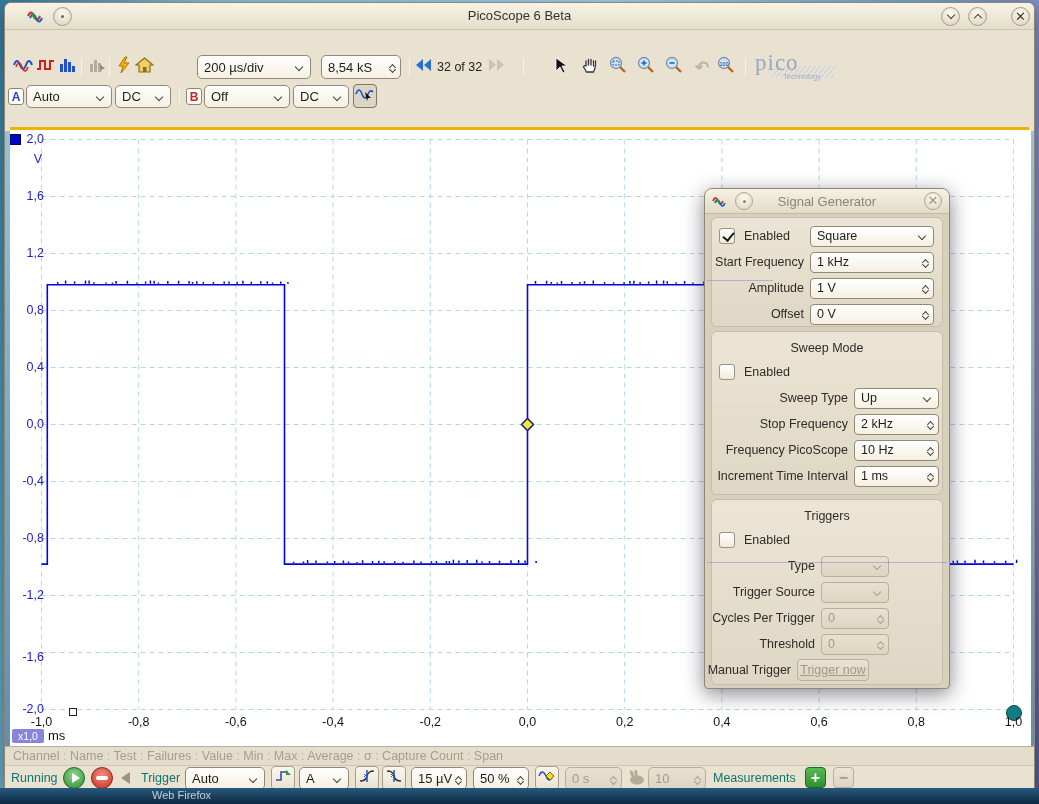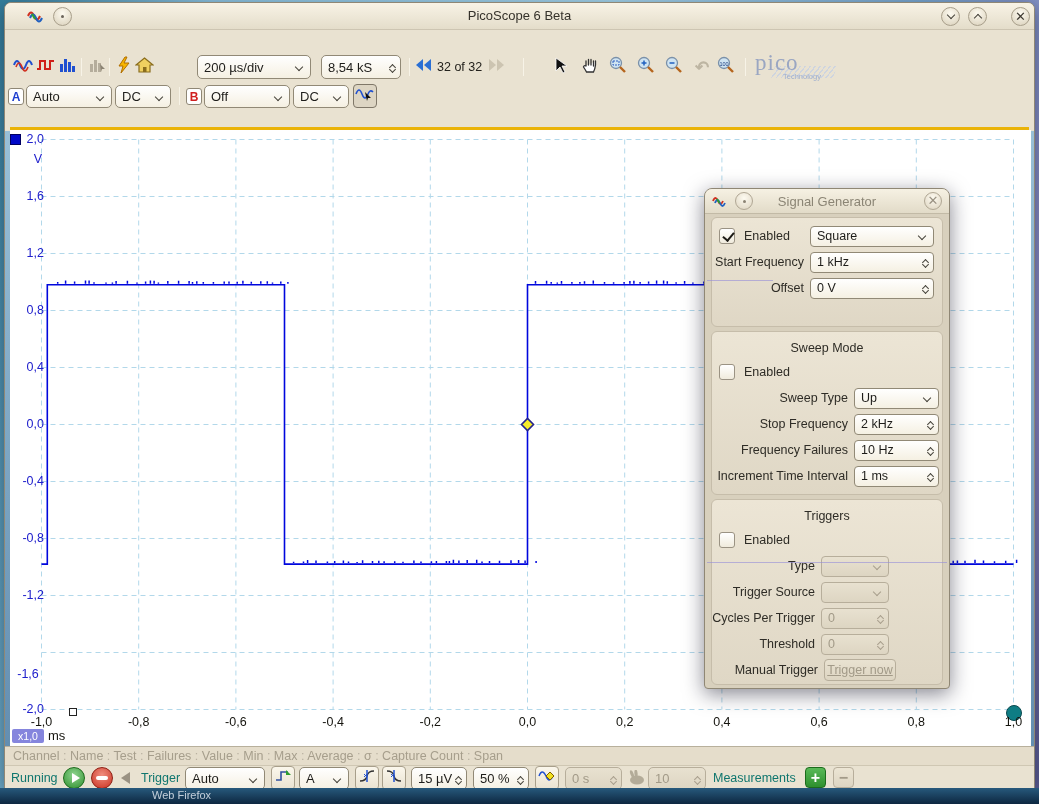--- a/index.html
+++ b/index.html
@@ -351,21 +351,21 @@
       <div class="end-circle"></div>
     <div class="ylab" style="top: 1.5px;">2,0</div>
         <div class="ylab" style="top: 58.5px;">1,6</div>
         <div class="ylab" style="top: 115.5px;">1,2</div>
         <div class="ylab" style="top: 172.5px;">0,8</div>
         <div class="ylab" style="top: 229.5px;">0,4</div>
         <div class="ylab" style="top: 286.5px;">0,0</div>
         <div class="ylab" style="top: 343.5px;">-0,4</div>
         <div class="ylab" style="top: 400.5px;">-0,8</div>
         <div class="ylab" style="top: 457.5px;">-1,2</div>
-        <div class="ylab" style="top: 537px; text-align: center;">-1,6</div>
+        <div class="ylab" style="top: 520px;">-1,6</div>
         <div class="ylab" style="top: 571.5px;">-2,0</div>
         <div class="xlab" style="left: 6.5px;">-1,0</div>
         <div class="xlab" style="left: 103.7px;">-0,8</div>
         <div class="xlab" style="left: 200.9px;">-0,6</div>
         <div class="xlab" style="left: 298.1px;">-0,4</div>
         <div class="xlab" style="left: 395.3px;">-0,2</div>
         <div class="xlab" style="left: 492.5px;">0,0</div>
         <div class="xlab" style="left: 589.7px;">0,2</div>
         <div class="xlab" style="left: 686.9px;">0,4</div>
         <div class="xlab" style="left: 784.1px;">0,6</div>
@@ -500,20 +500,30 @@
           <span class="dlbl">Start Frequency</span>
           <div class="ctl dctl" style="width:124px;flex:0 0 124px;">
             <span class="val">1 kHz</span>
             <span class="spins">
                 <span class="chev up"></span>
                 <span class="chev down"></span>
               </span>
           </div>
         </div>
         <div class="drow" style="margin-right:5px;">
+          <span class="dlbl">Amplitude</span>
+          <div class="ctl dctl" style="width:124px;flex:0 0 124px;">
+            <span class="val">1 V</span>
+            <span class="spins">
+                <span class="chev up"></span>
+                <span class="chev down"></span>
+              </span>
+          </div>
+        </div>
+        <div class="drow" style="margin-right:5px;">
           <span class="dlbl">Offset</span>
           <div class="ctl dctl" style="width:124px;flex:0 0 124px;">
             <span class="val">0 V</span>
             <span class="spins">
                 <span class="chev up"></span>
                 <span class="chev down"></span>
               </span>
           </div>
         </div>
       </div>
@@ -535,21 +545,21 @@
           <span class="dlbl">Stop Frequency</span>
           <div class="ctl dctl" style="width:85px;flex:0 0 85px;">
             <span class="val">2 kHz</span>
             <span class="spins">
                 <span class="chev up"></span>
                 <span class="chev down"></span>
               </span>
           </div>
         </div>
         <div class="drow">
-          <span class="dlbl">Frequency Failures</span>
+          <span class="dlbl">Frequency PicoScope</span>
           <div class="ctl dctl" style="width:85px;flex:0 0 85px;">
             <span class="val">10 Hz</span>
             <span class="spins">
                 <span class="chev up"></span>
                 <span class="chev down"></span>
               </span>
           </div>
         </div>
         <div class="drow">
           <span class="dlbl">Increment Time Interval</span>
@@ -596,21 +606,21 @@
         <div class="drow" style="margin-right:50px;">
           <span class="dlbl">Threshold</span>
           <div class="ctl dctl dis" style="width:68px;flex:0 0 68px;">
             <span class="val">0</span>
             <span class="spins">
                 <span class="chev up"></span>
                 <span class="chev down"></span>
               </span>
           </div>
         </div>
-        <div class="drow" style="margin-right:43px;">
+        <div class="drow" style="margin-right:70px;">
           <span class="dlbl">Manual Trigger</span>
           <div class="btn-dis" style="width:72px;flex:0 0 72px;text-decoration:underline;">
             <span>Trigger now</span>
           </div>
         </div>
       </div>
     </div>
   </div>
 
   <div class="taskbar">

